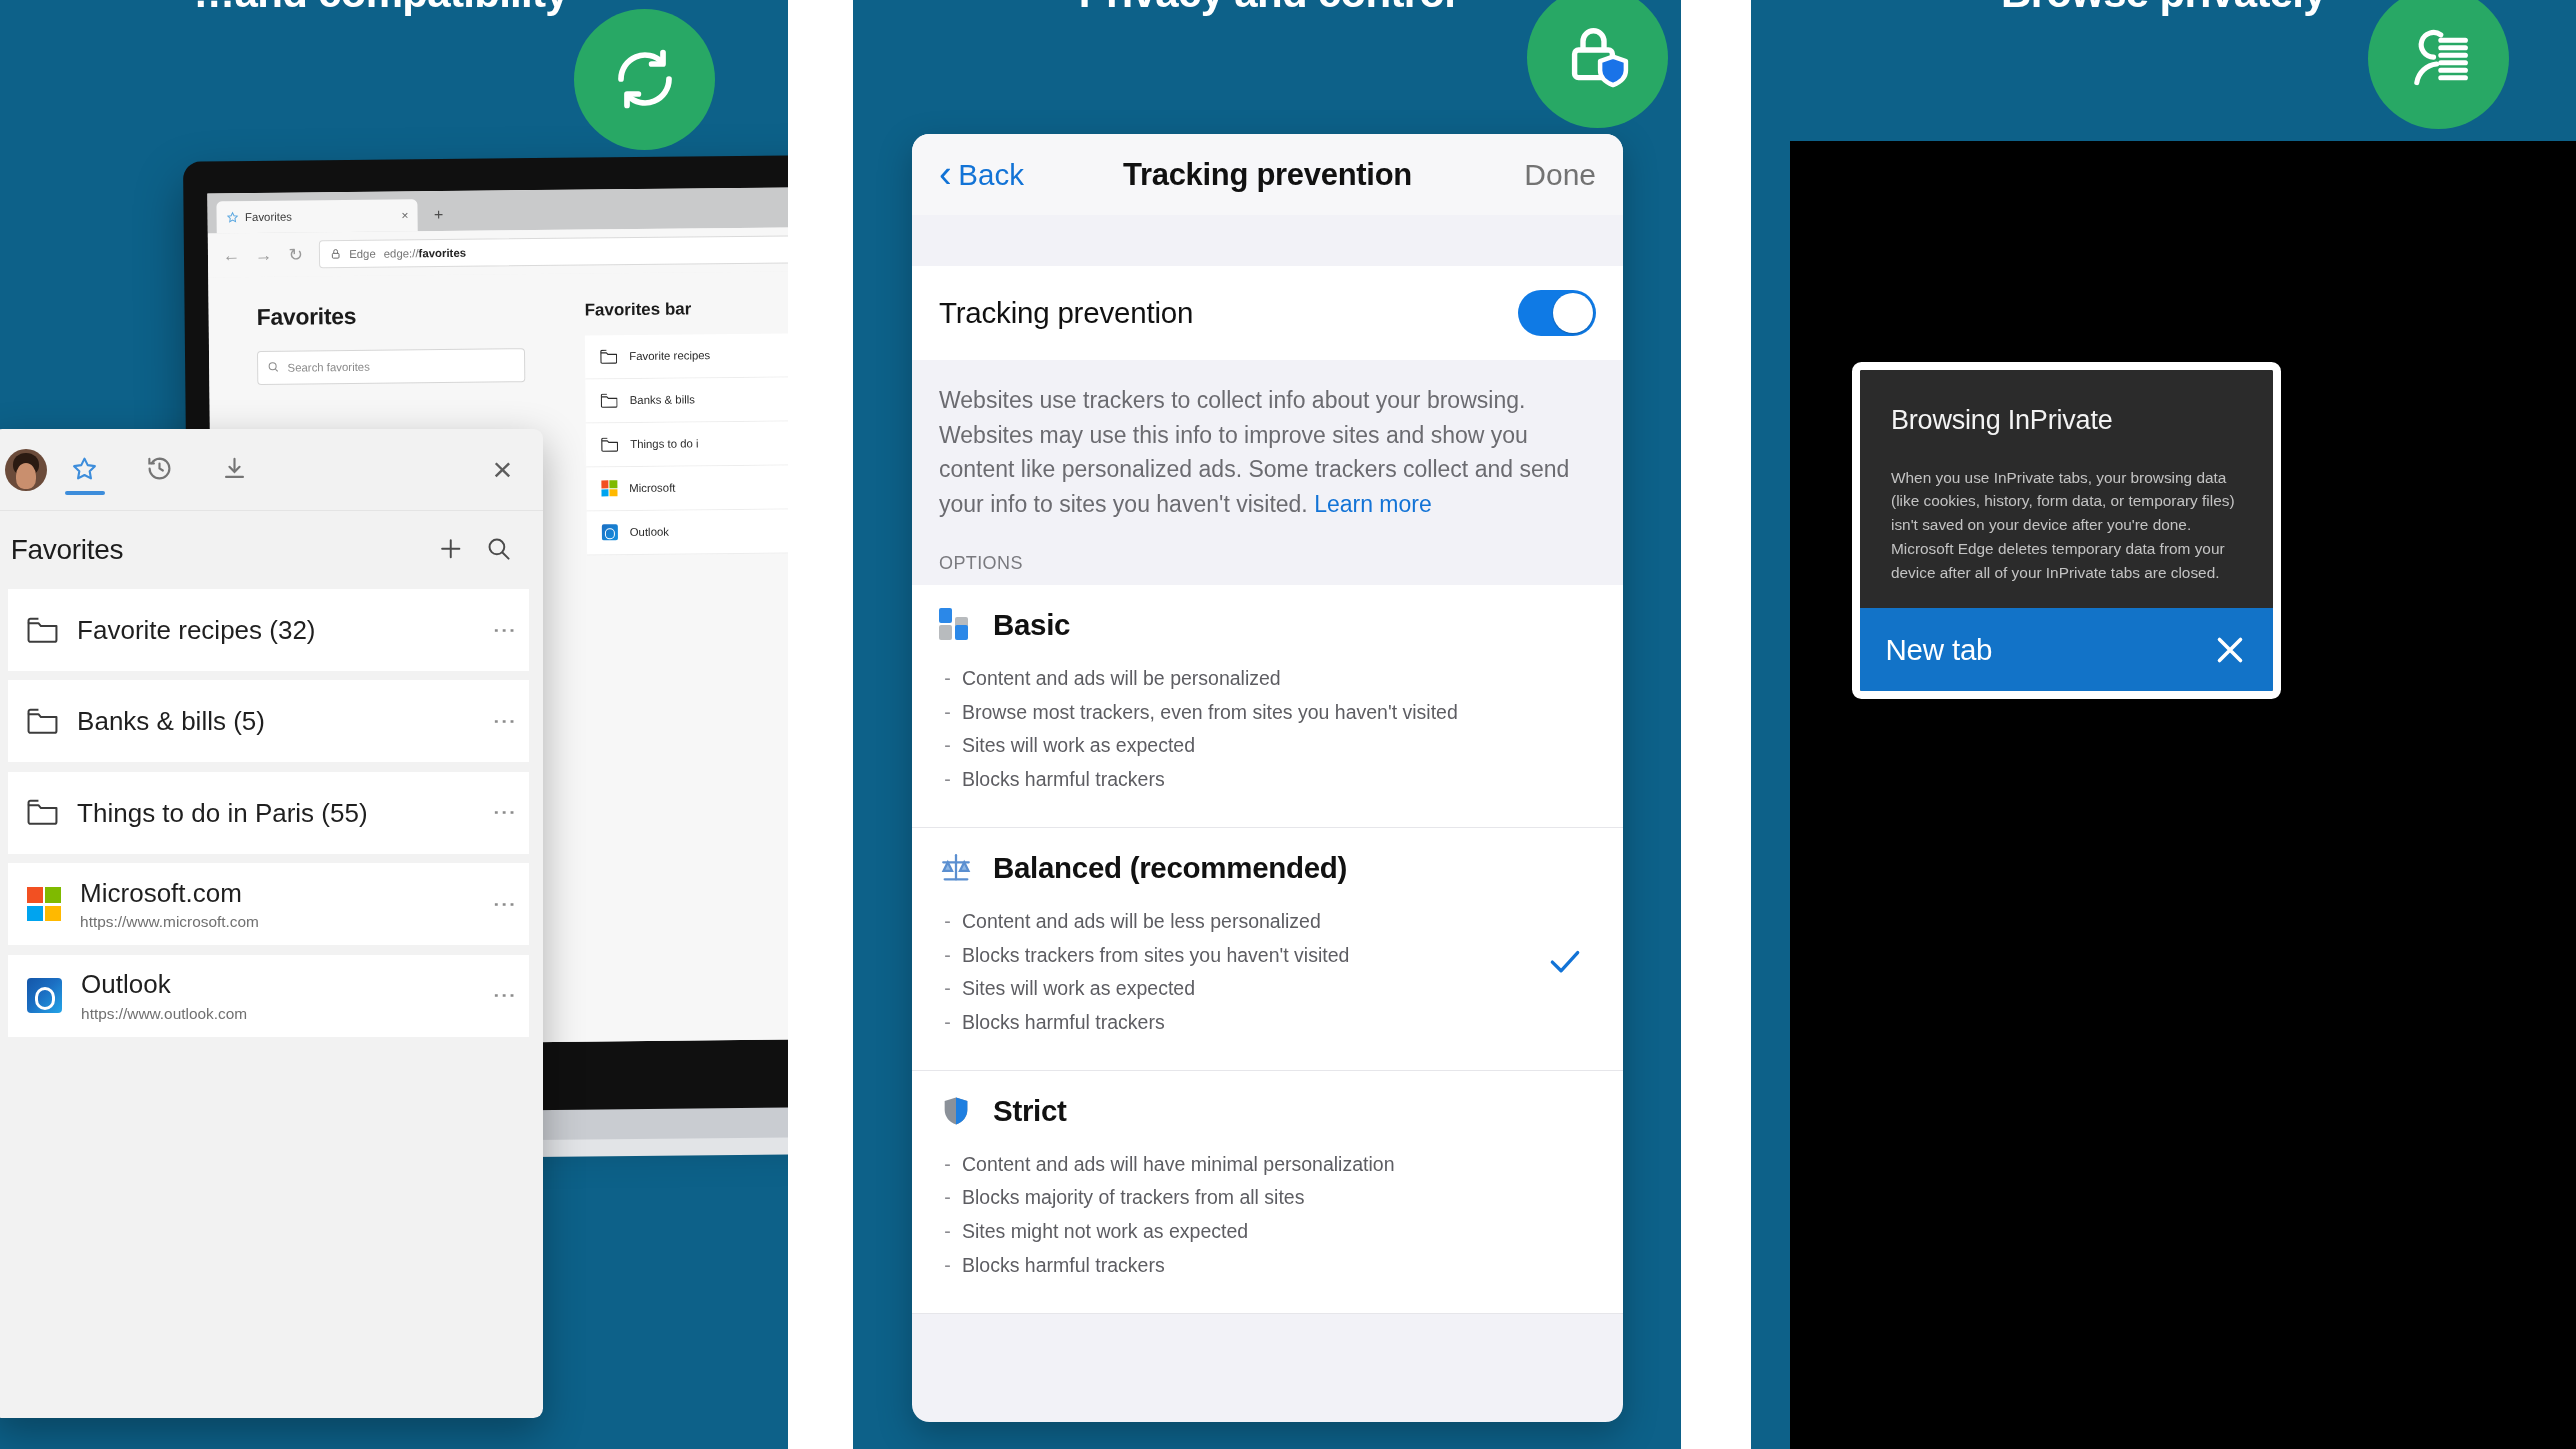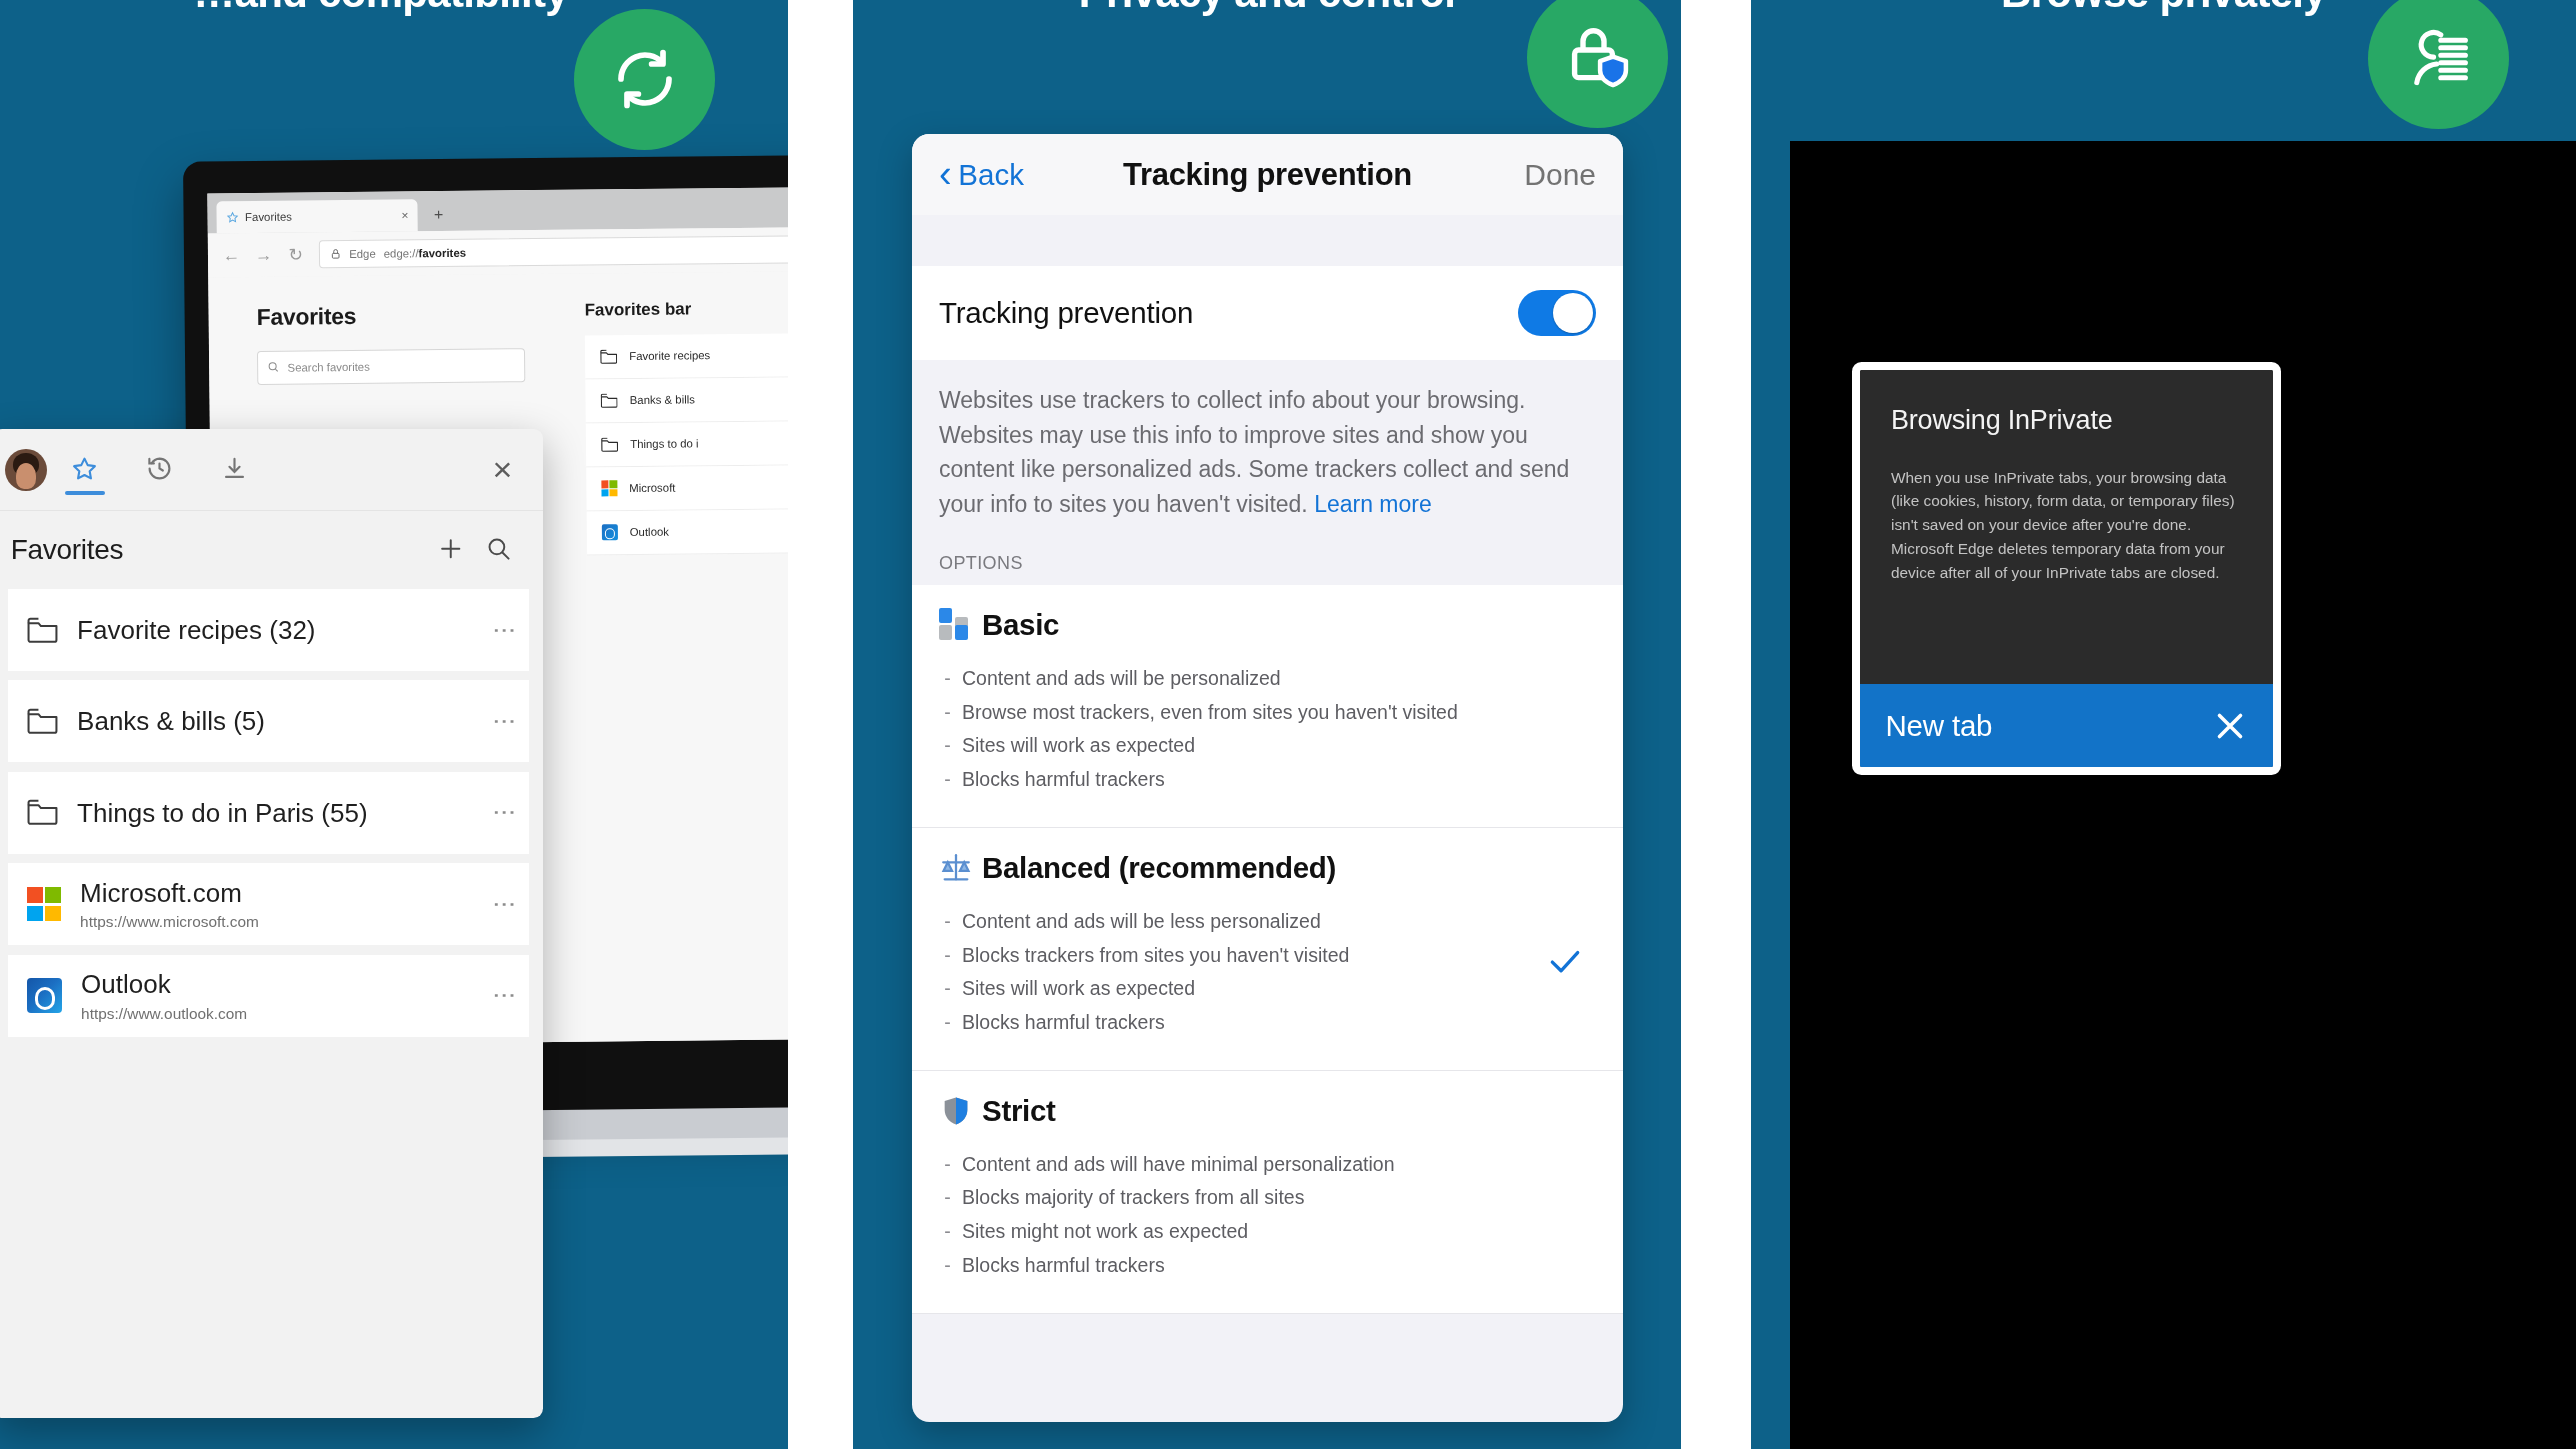--- a/index.html
+++ b/index.html
@@ -136,21 +136,21 @@
                    border-radius:50%; background:#ffffff; box-shadow:0 0.7px 2px rgba(0,0,0,.3); }
 
   .desc { background:#f2f2f7; padding:23px 27px 13.4px 27px; font-size:23px; line-height:1.5;
           color:#6b6b70; }
   .desc a { color:#1273d6; text-decoration:none; }
   .opt-head { background:#f2f2f7; padding:19px 27px 10.7px 27px;
               font-size:18px; color:#7a7a7f; letter-spacing:0.4px; }
 
   .opt { background:#ffffff; padding:23px 27px 27px 27px; border-bottom:0.7px solid #e6e6ea;
          position:relative; }
-  .opt-title { display:flex; align-items:center; gap:9px; }
+  .opt-title { display:flex; align-items:center; gap:20px; }
   .opt-title .oi { width:34px; height:34px; flex:0 0 auto; }
   .opt-title .tx { font-size:29.5px; font-weight:700; color:#111; letter-spacing:-0.3px; }
   .opt ul { list-style:none; margin-top:23px; padding-left:4px; max-width:537px; }
   .opt li { font-size:19.5px; line-height:1.35; color:#5d5d62; margin-bottom:7.4px;
             padding-left:19px; position:relative; }
   .opt li::before { content:"-"; position:absolute; left:1.3px; color:#8b8b90; }
   .opt .check { position:absolute; right:39px; top:50%; transform:translateY(-6.7px);
                 color:#1273d6; }
   .opt .check svg { width:38px; height:38px; }
 
@@ -161,21 +161,21 @@
   
   #phone3 { position:absolute; left:39px; top:141px; width:786px; height:1308px;
             background:#000000; overflow:hidden; }
   #nav3 { height:154px; background:#2b2b2b; display:flex; align-items:center; padding:0 38px;
           position:relative; }
   .arrow-left { width:58px; height:38px; color:#e8e8e8; }
   #nav3 .t3 { font-size:36px; color:#f0f0f0; margin-left:86px; letter-spacing:-0.3px; }
   #nav3 .t3.sel { color:#2e9bf0; margin-left:auto; padding-right:2.7px; }
   #nav3 .underline { position:absolute; bottom:0; right:25.5px; width:220px; height:6.7px; background:#2e9bf0; }
 
-  #ipcard { position:absolute; left:62px; top:221px; width:429px; height:413px;
+  #ipcard { position:absolute; left:62px; top:221px; width:429px; height:337px;
             background:#2b2b2b; border:8px solid #ffffff; border-radius:9.4px; overflow:hidden; }
   #ipcard .body { padding:35px 31px 0 31px; }
   #ipcard h3 { font-size:27px; color:#f3f3f3; font-weight:400; letter-spacing:-0.2px; }
   #ipcard p  { margin-top:29.5px; font-size:15.4px; line-height:1.55; color:#c3c3c3; }
   #ipbar { position:absolute; left:0; bottom:0; width:100%; height:83px; background:#1273c8;
            display:flex; align-items:center; padding:0 25.5px; }
   #ipbar .nt { font-size:29.5px; color:#ffffff; letter-spacing:-0.2px; }
   #ipbar .xc { margin-left:auto; width:36px; height:36px; color:#ffffff; }
 </style>
 </head>

